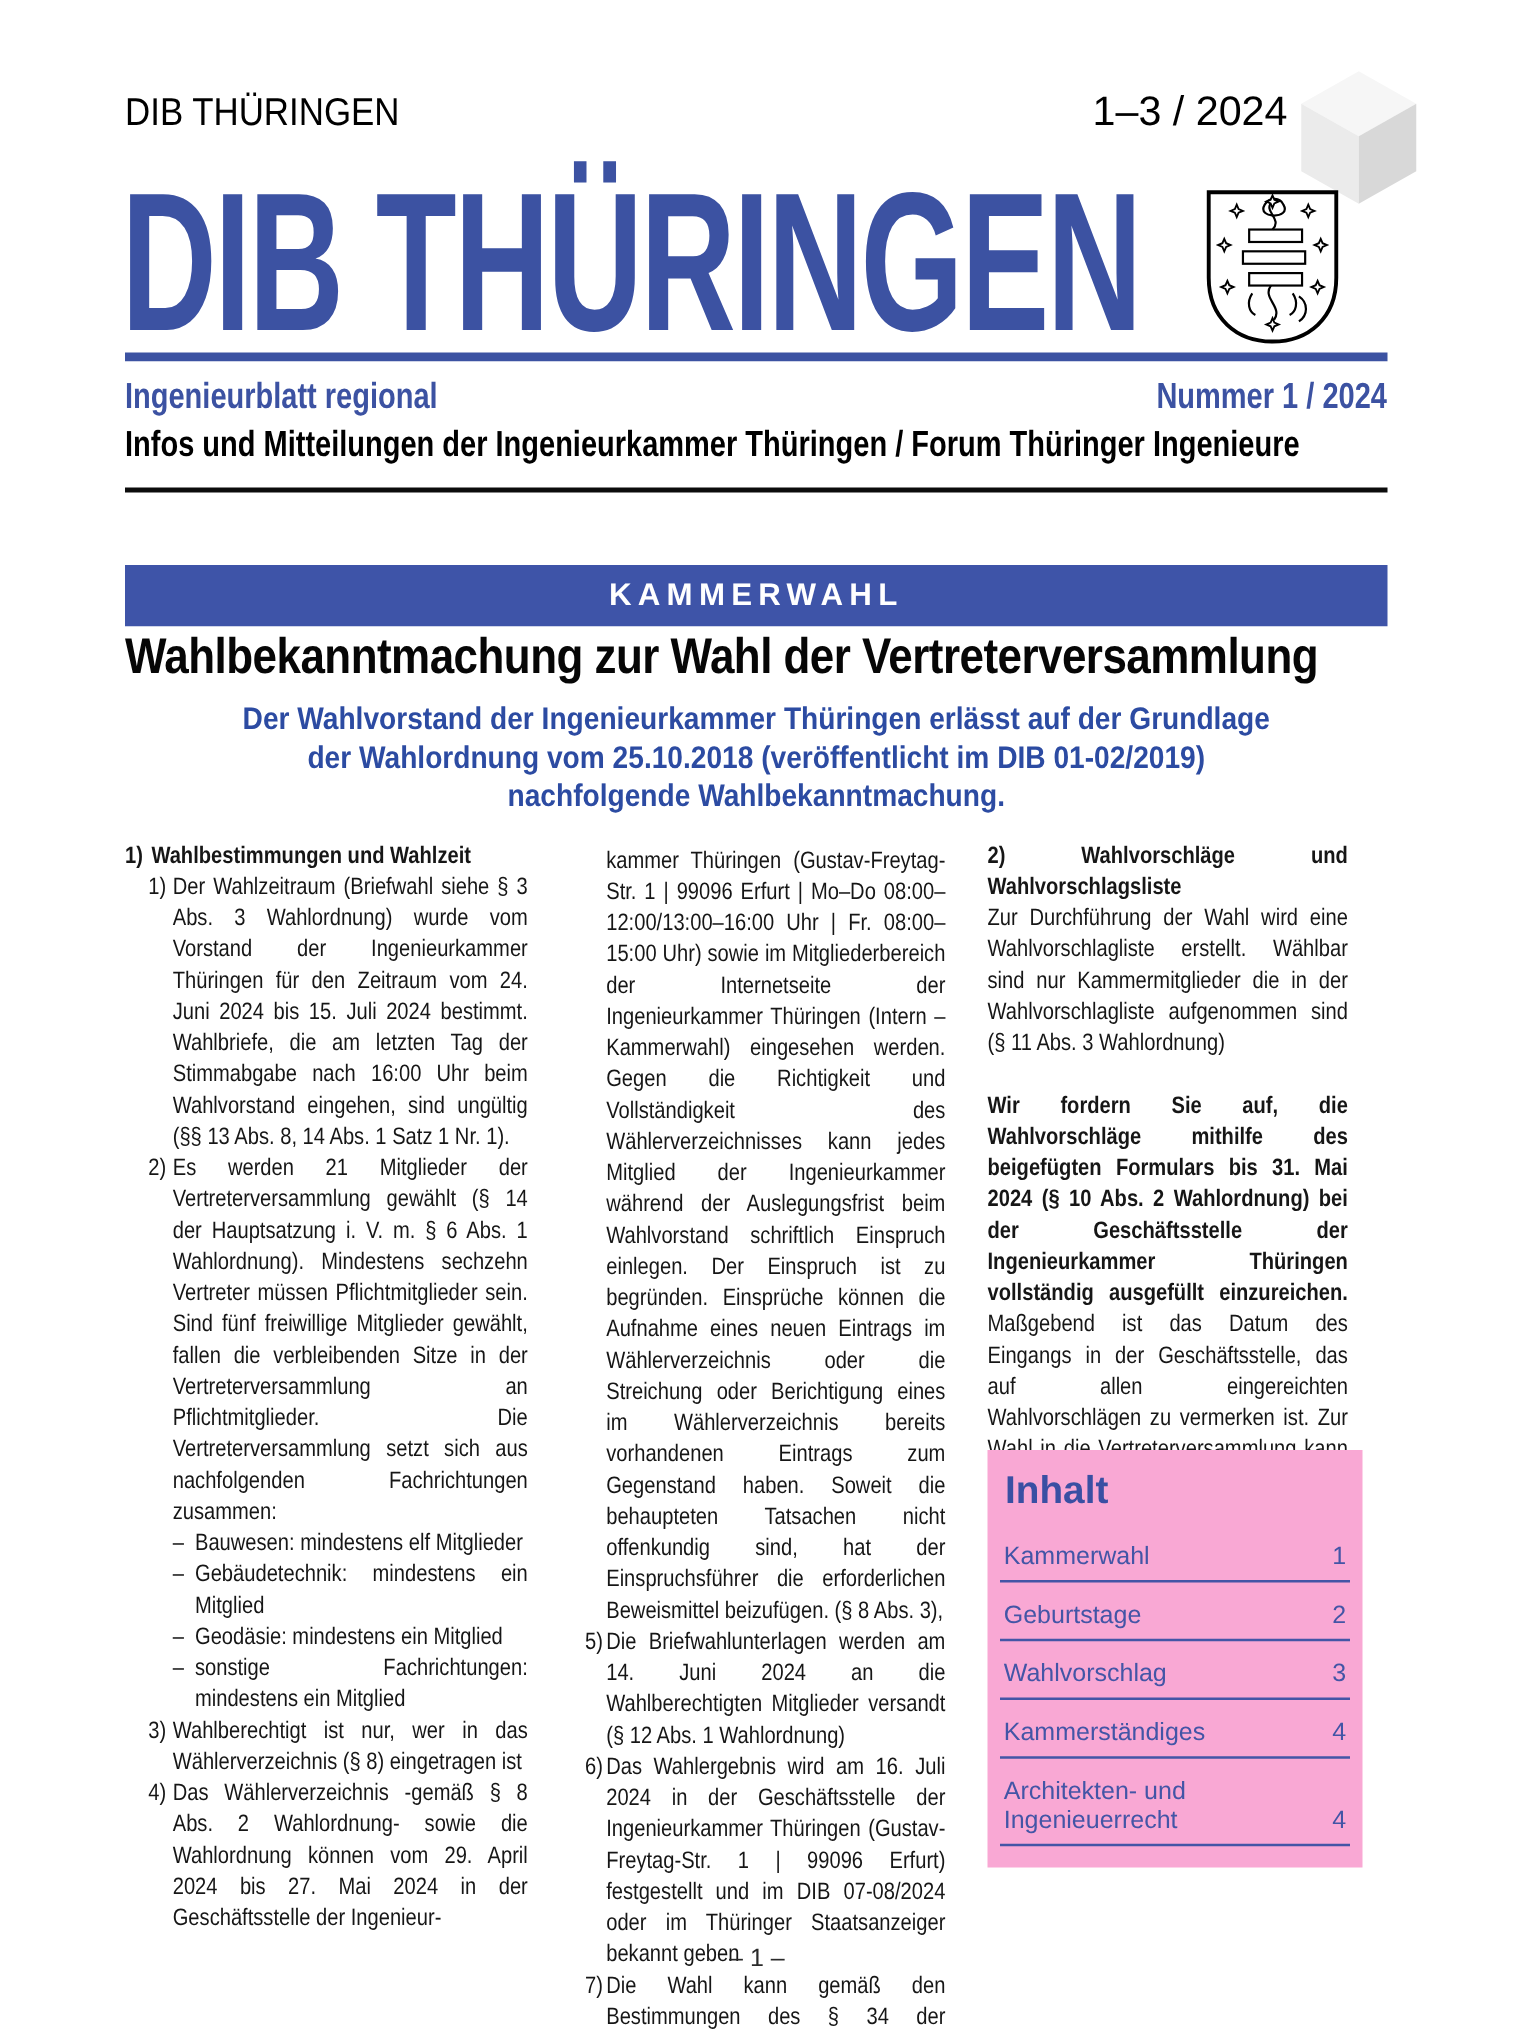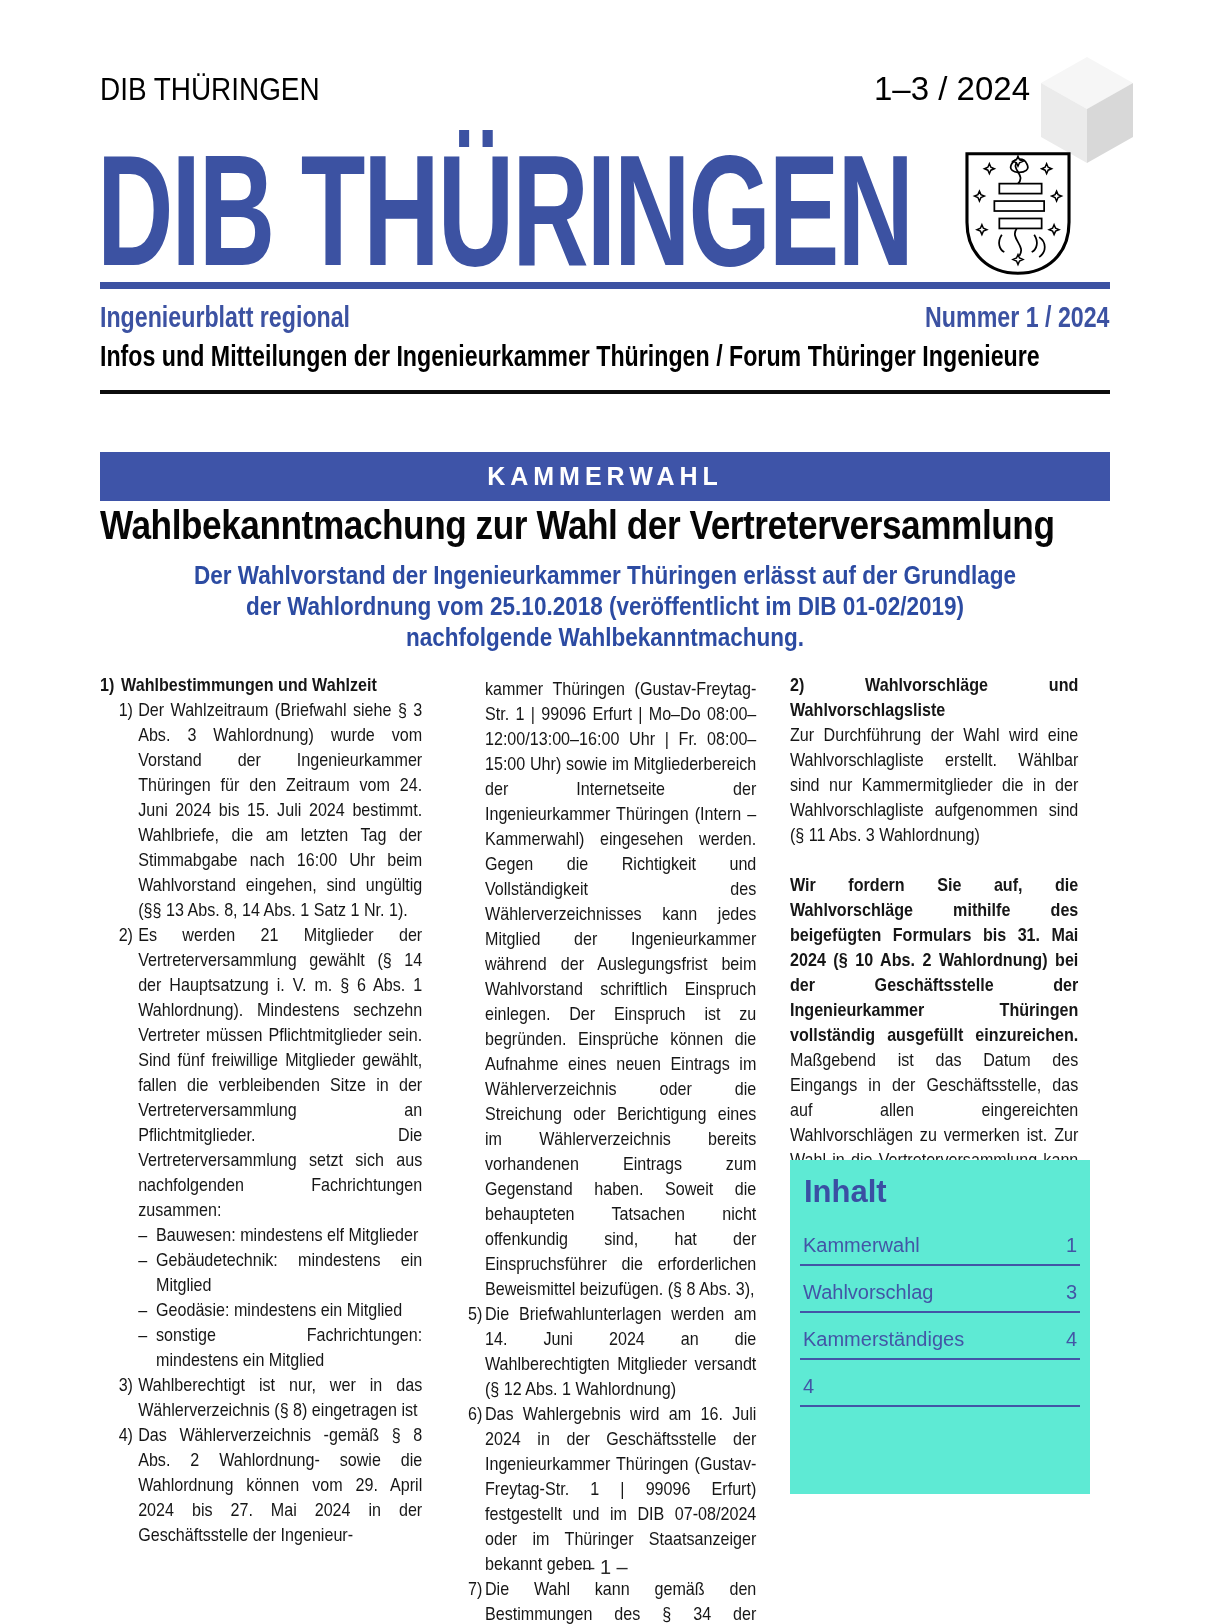--- a/index.html
+++ b/index.html
@@ -71,21 +71,21 @@
   .dash-item > .marker { position:absolute; left:45px; }
   .item-c2 { position:relative; padding-left:20px; }
   .item-c2 > .num { position:absolute; left:0; }
   .cont { margin-left:20px; }
   .c3-heading { font-weight:bold; text-align:justify; }
   .para1 { margin-bottom:25px; }
   .bold-lead { font-weight:bold; }
   
   .inhalt {
     position:absolute; left:790px; top:1160px; width:300px; height:334px;
-    background:#5eead4; padding:10px 10px 0 10px;
+    background:#f9a8d4; padding:10px 10px 0 10px;
   }
   .inhalt-title { font-size:31px; font-weight:bold; color:#3a4fa3; margin:4px 0 24px 4px; }
   .toc-row {
     display:flex; justify-content:space-between; align-items:flex-end;
     border-bottom:2px solid #4355a6; padding:0 3px 7px 3px; margin:0 0 15px 0;
     color:#4355a6; font-size:20px;
   }
   
   .footer {
     position:absolute; left:0; top:1556px; width:100%; text-align:center;
@@ -175,27 +175,32 @@
     <p><span class="bold-lead">Wir fordern Sie auf, die Wahlvorschläge mithilfe des beigefügten Formulars bis 31. Mai 2024 (§ 10 Abs. 2 Wahlordnung) bei der Geschäftsstelle der Ingenieurkammer Thüringen vollständig ausgefüllt einzureichen.</span><span> Maßgebend ist das Datum des Eingangs in der Geschäftsstelle, das auf allen eingereichten Wahlvorschlägen zu vermerken ist. Zur Wahl in die Vertreterversammlung kann sich jedes in das Wählerverzeichnis ein-</span></p>
   </div>
 
   <div class="inhalt">
     <div class="inhalt-title">Inhalt</div>
     <div class="toc-row">
       <span>Kammerwahl</span>
       <span>1</span>
     </div>
     <div class="toc-row">
+      <span>Geburtstage</span>
+      <span>2</span>
+    </div>
+    <div class="toc-row">
       <span>Wahlvorschlag</span>
       <span>3</span>
     </div>
     <div class="toc-row">
       <span>Kammerständiges</span>
       <span>4</span>
     </div>
     <div class="toc-row">
+      <span>Architekten- und Ingenieuerrecht</span>
       <span>4</span>
     </div>
   </div>
 
   <div class="footer">– 1 –</div>
 
 </div>
 
 </body></html>

